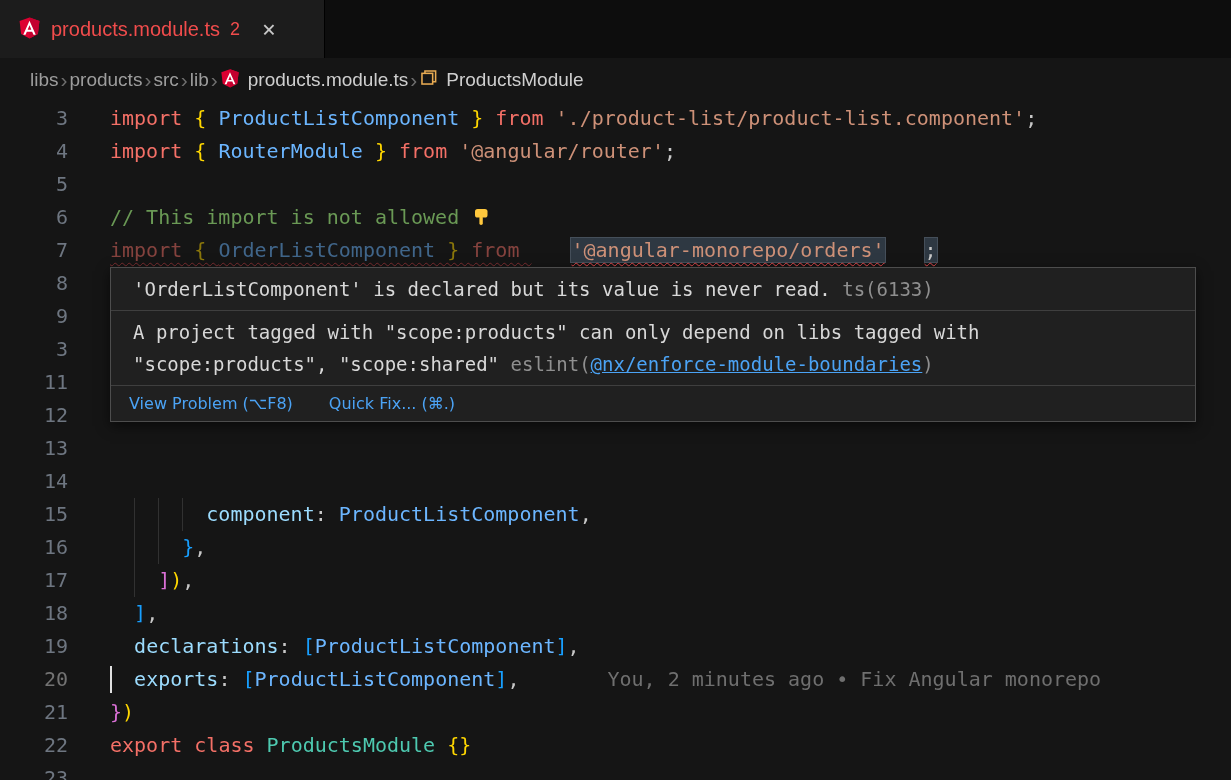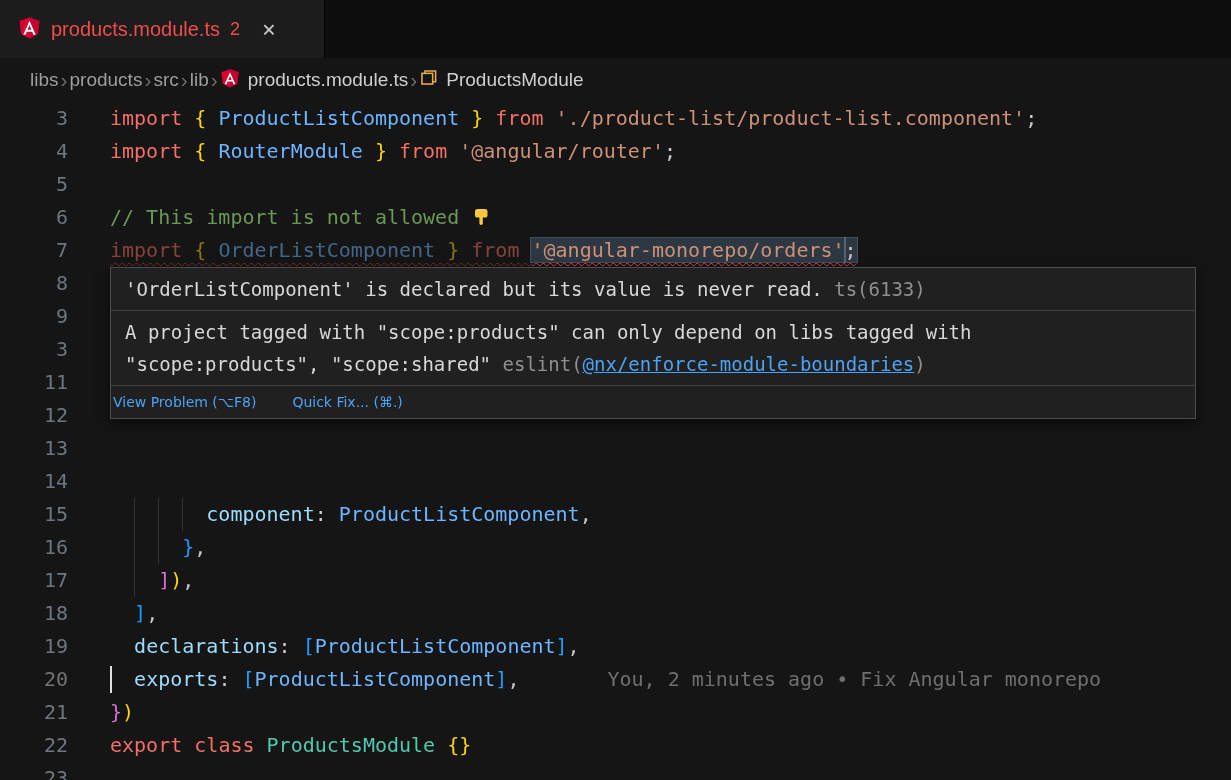--- a/index.html
+++ b/index.html
@@ -33,39 +33,39 @@
   .ent { color:#6CB6FF;margin-top:40px; }
   .cls { color:#4EC9B0; }
   .str { color:#CE9178; }
   .cmt { color:#6A9955; }
   .prop{ color:#9CDCFE; }
   .pun { color:#C8C8C8; }
   .b1  { color:#FFD700; }
   .b2  { color:#DA70D6; }
   .b3  { color:#179FFF; }
   .dim { opacity:.5; }
-  .hl  { background:rgba(94,123,153,.35); box-shadow:0 0 0 1px rgba(160,190,220,.35); }
+  .hl  { background:rgba(94,123,153,.35); box-shadow:0 0 0 1px rgba(160,190,220,.35);margin-left:40px; }
   .sq  { text-decoration:underline; text-decoration-style:wavy; text-decoration-color:#E5484D;
          text-decoration-thickness:1px; text-underline-offset:5px; }
   .guide { position:absolute; top:0; bottom:0; width:1px; background:rgba(255,255,255,.12); }
   .cursor { position:absolute; left:0; top:3px; height:27px; width:2px; background:#e0e0e0; }
   .blame { color:#6f6f6f; margin-left:88px; }
   .emoji-hand { display:inline-block; vertical-align:-3px; }
 
   
   .hover { position:absolute; left:110px; top:165px; width:1086px; background:#202020;
            border:1px solid #4d4d4d; box-shadow:0 4px 12px rgba(0,0,0,.55); z-index:9; }
-  .hrow { padding:5px 14px; font-size:19px; line-height:32px; white-space:pre-wrap; color:#d8d8d8; }
+  .hrow { padding:5px 22px; font-size:19px; line-height:32px; white-space:pre-wrap; color:#d8d8d8; }
   .hrow + .hrow { border-top:1px solid #3f3f3f; }
   .hseg.dim  { color:#8f8f8f; opacity:1; }
   .hseg.link { color:#4BA3F5; text-decoration:underline; cursor:pointer; }
   .hseg.kw   { color:#56B6C2; }
   .hseg.str  { color:#CE9178; }
-  .hactions { border-top:1px solid #3f3f3f; padding:8px 2px; display:flex; gap:36px;
-              font-family:"DejaVu Sans", sans-serif; font-size:14px; }
+  .hactions { border-top:1px solid #3f3f3f; padding:8px 18px; display:flex; gap:36px;
+              font-family:"DejaVu Sans", sans-serif; font-size:16px; }
   .haction { color:#4BA3F5; cursor:pointer; }
 </style>
 </head>
 <body>
 
 <div class="tabbar">
   <div class="tab">
     <span class="tab-icon">
       <svg width="23" height="23" viewBox="0 0 250 250">
         <path fill="#DD0031" d="M125 15 17 53l17 143 91 49 91-49 17-143z"></path>

